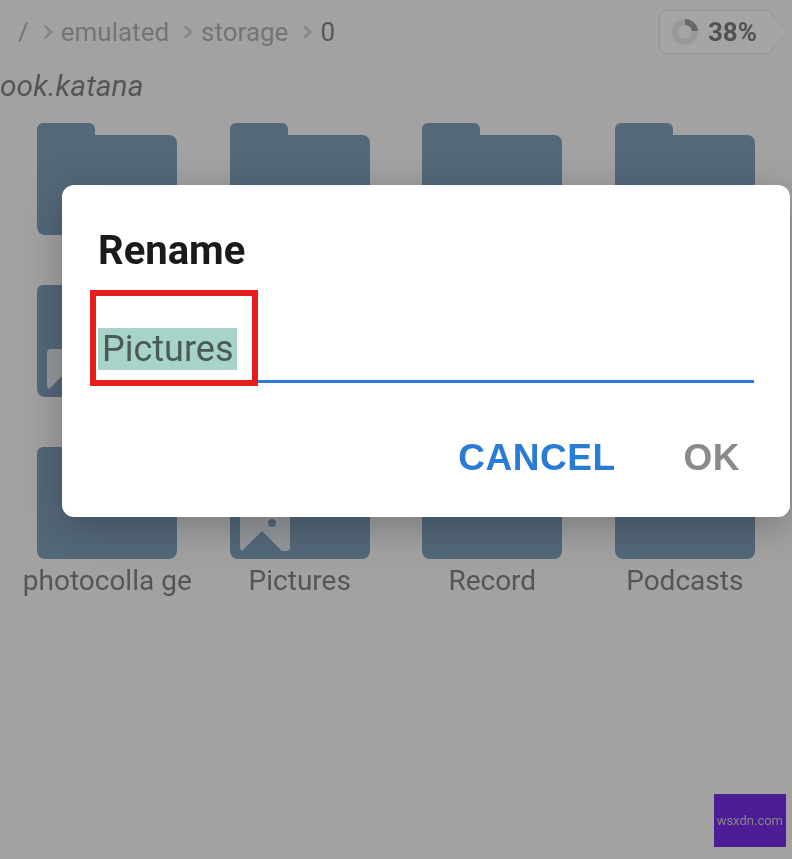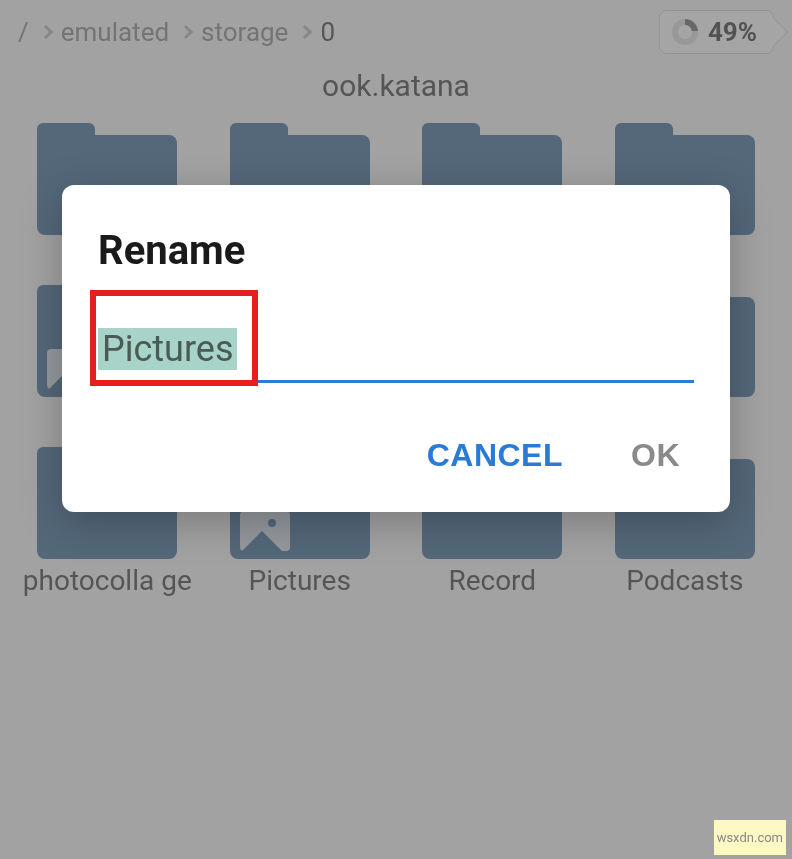--- a/index.html
+++ b/index.html
@@ -76,24 +76,24 @@
     }
     .pie::after {
       content: "";
       position: absolute;
       inset: 6px;
       background: #fff;
       border-radius: 50%;
     }
     
     .trunc {
-      text-align: center;
       font-size: 30px;
       color: #404040;
       margin-top: 4px;
+      font-style: italic;
     }
     
     .grid {
       display: grid;
       grid-template-columns: repeat(4, 1fr);
       gap: 12px 14px;
       padding: 20px 18px 0 18px;
     }
     .folder {
       display: flex;
@@ -157,21 +157,21 @@
     .scrim {
       position: absolute;
       inset: 0;
       background: rgba(100,100,100,0.58);
     }
     
     .dialog {
       position: absolute;
       left: 62px;
       top: 185px;
-      width: 668px;
+      width: 728px;
       background: #fff;
       border-radius: 12px;
       padding: 42px 36px 30px 36px;
       box-shadow: 0 10px 40px rgba(0,0,0,0.25);
     }
     .dtitle {
       font-size: 40px;
       font-weight: 700;
       color: #1a1a1a;
       margin-bottom: 54px;
@@ -198,58 +198,58 @@
       padding: 0 4px;
       display: inline-block;
     }
     .actions {
       display: flex;
       justify-content: flex-end;
       gap: 60px;
       padding-right: 10px;
     }
     .btn {
-      font-size: 32px;
+      font-size: 37px;
       font-weight: 600;
       letter-spacing: 0.5px;
       background: none;
       border: none;
       cursor: pointer;
       padding: 8px 4px;
     }
     .btn-cancel { color: #2a7bd6; }
     .btn-ok { color: #8a8a8a; text-align: right; }
     .watermark {
       position: absolute;
       right: 6px;
-      bottom: 4px;
+      bottom: 12px;
       font-size: 13px;
       color: #888;
-      background: #fef9c3;
-      padding: 10px 3px;
+      background: #4c1d95;
+      padding: 19px 3px;
     }
   </style>
 </head>
 <body>
 
 <div class="screen">
 
   <div class="topbar">
     <div class="crumbs">
       <span class="crumb-root">/</span>
       <span class="chev"></span>
       <span class="crumb">emulated</span>
       <span class="chev"></span>
       <span class="crumb">storage</span>
       <span class="chev"></span>
       <span class="crumb crumb-last">0</span>
     </div>
     <div class="pill">
       <span class="pie"></span>
-      <span>49%</span>
+      <span>38%</span>
     </div>
   </div>
 
   <div class="trunc">ook.katana</div>
 
   <div class="grid">
 
     <div class="folder">
       <div class="ficon">
           <div class="ficon-tab"></div>

